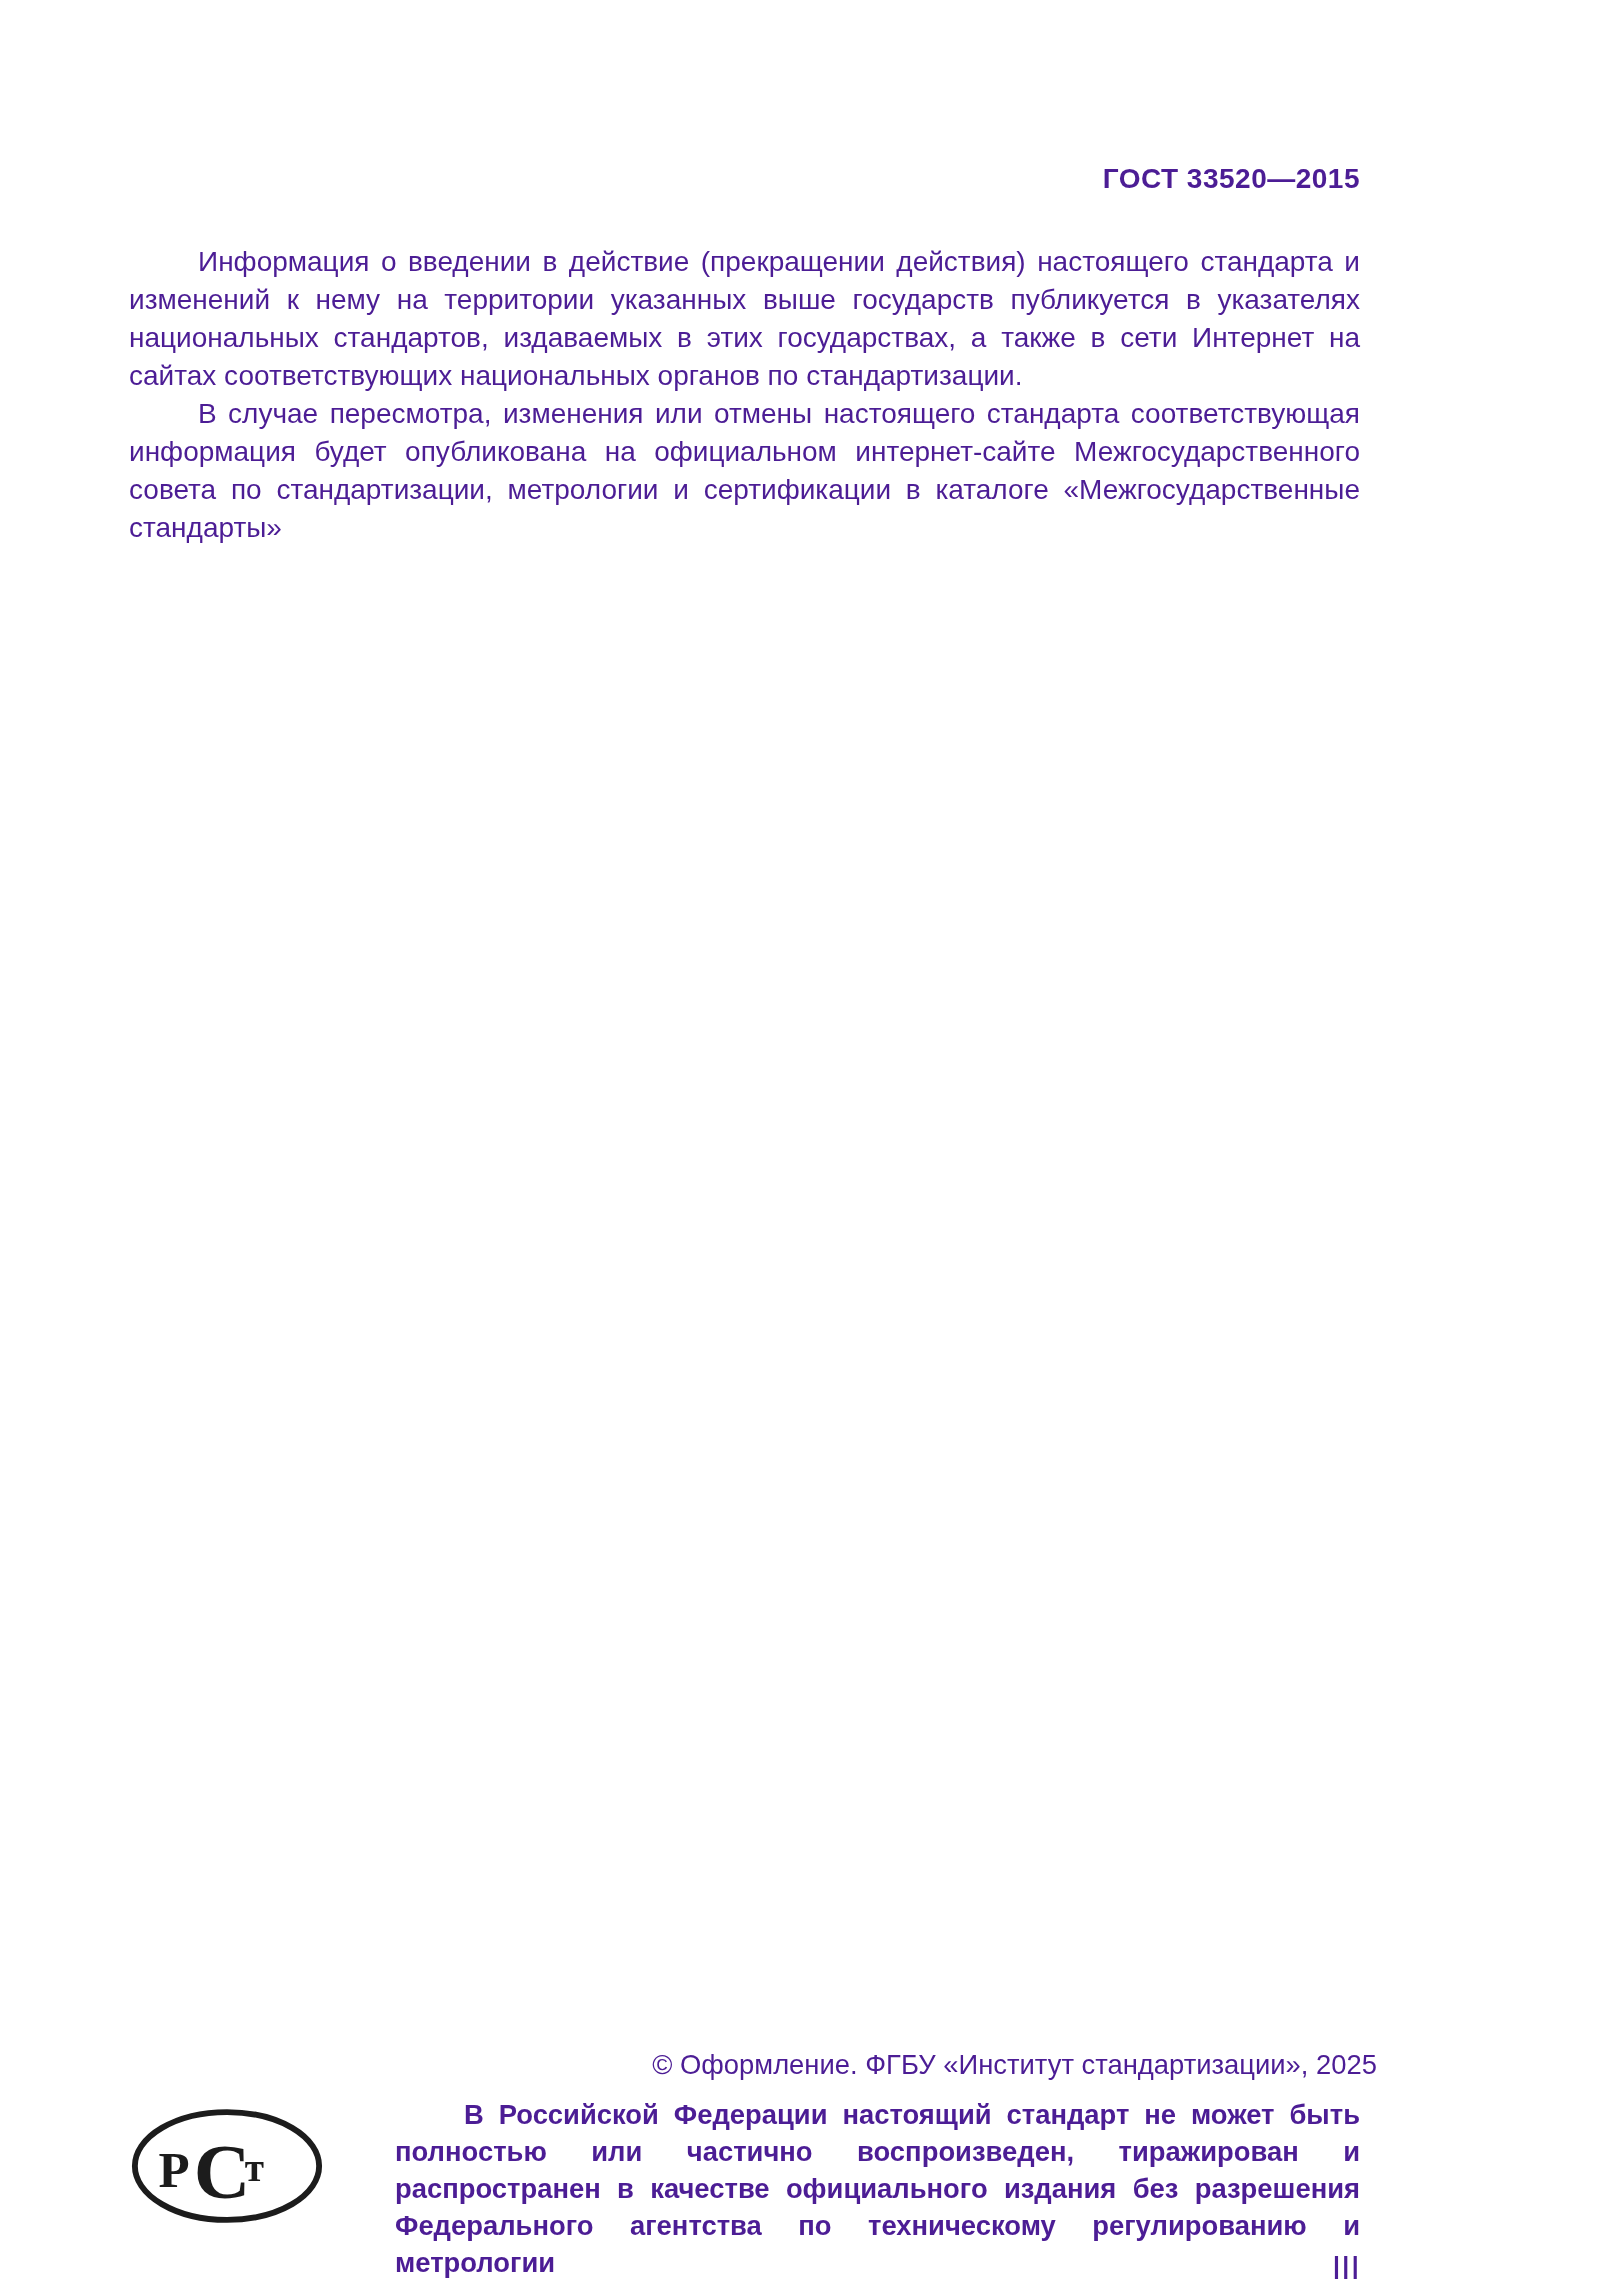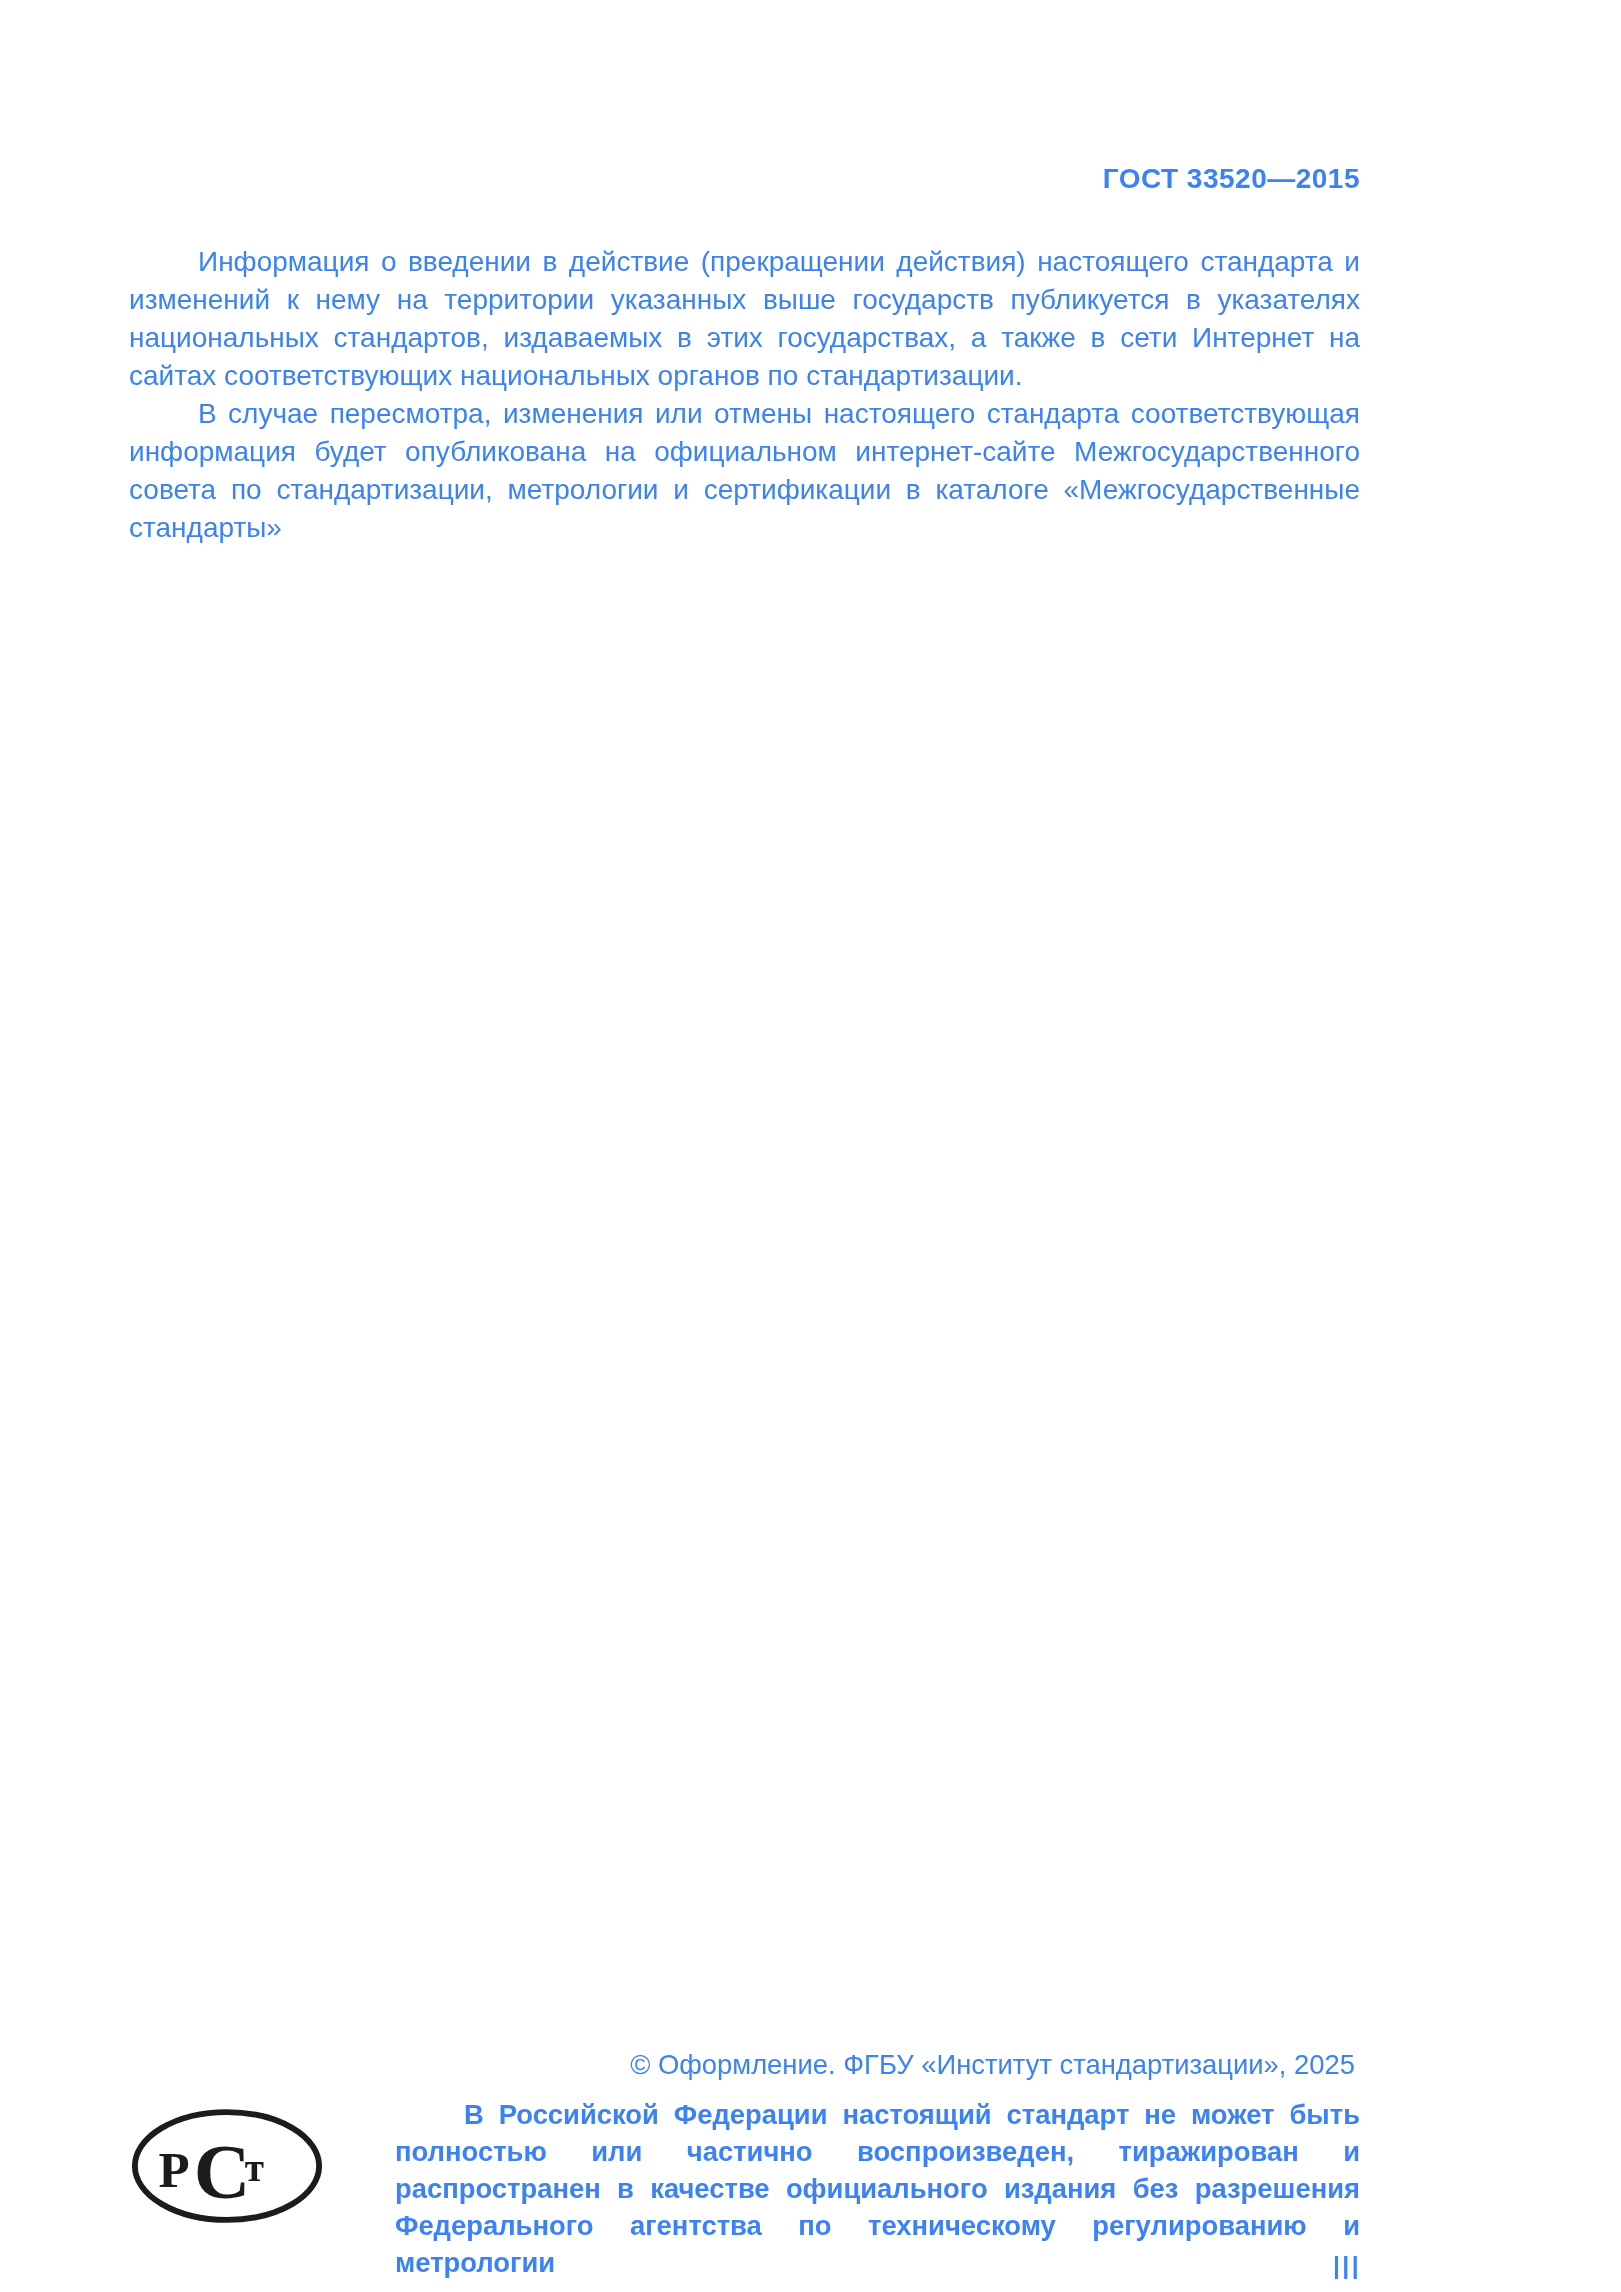--- a/index.html
+++ b/index.html
@@ -5,21 +5,21 @@
   html, body {
     margin: 0;
     padding: 0;
     background: #ffffff;
   }
   .page {
     position: relative;
     width: 1401px;
     height: 2293px;
     background: #ffffff;
-    color: #3b82f6;
+    color: #4c1d95;
     font-family: "Liberation Sans", sans-serif;
     overflow: hidden;
   }
   .doc-header {
     position: absolute;
     top: 163px;
     left: 129px;
     right: 41px;
     text-align: right;
     font-weight: bold;
@@ -36,21 +36,21 @@
     text-align: justify;
   }
   .foreword p {
     margin: 0;
     text-indent: 69px;
   }
   .copyright {
     position: absolute;
     top: 2049px;
     left: 129px;
-    right: 46px;
+    right: 24px;
     text-align: right;
     font-size: 27.4px;
   }
   .bottom-block {
     position: absolute;
     top: 2096px;
     left: 129px;
     right: 41px;
     display: flex;
     align-items: flex-start;

